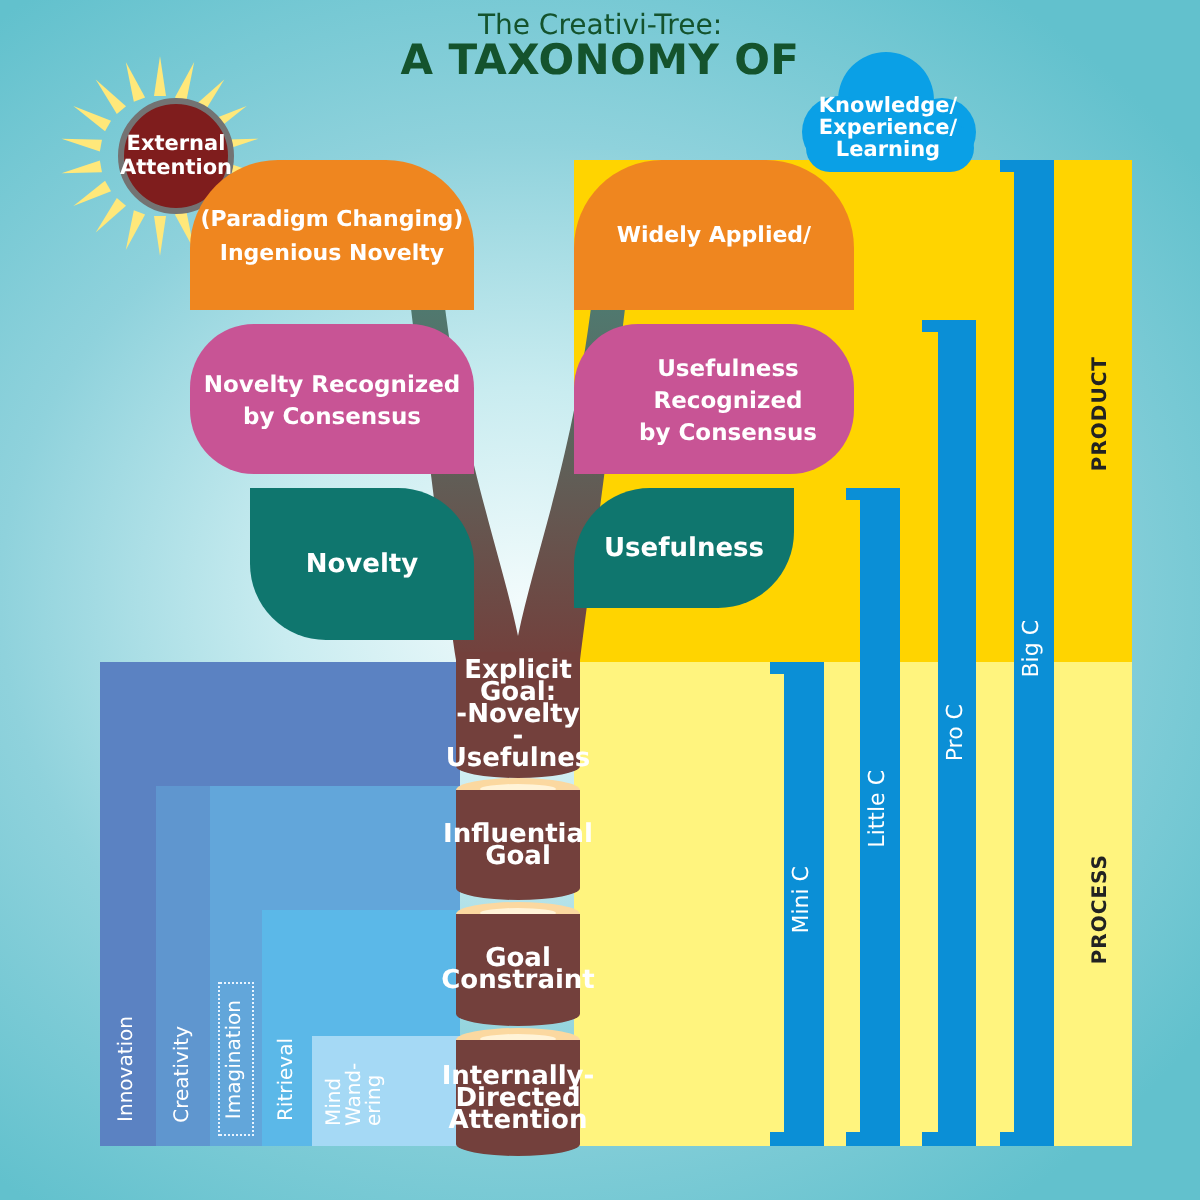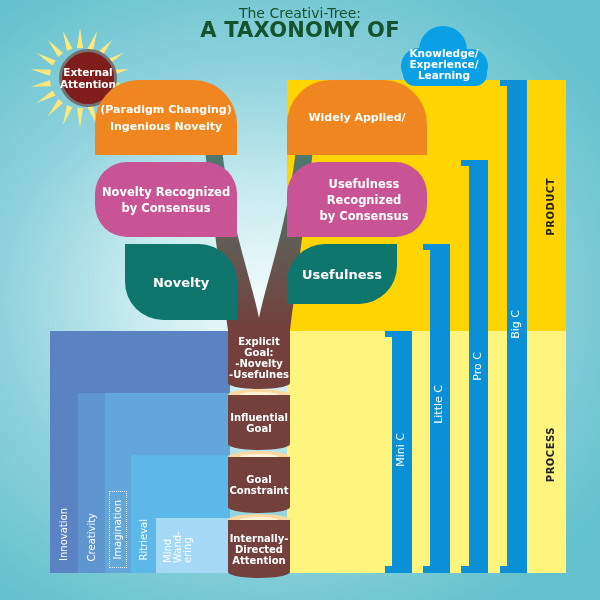--- a/index.html
+++ b/index.html
@@ -25,21 +25,21 @@
   .bar-label{color:#fff;font-size:11px;writing-mode:vertical-rl;transform:rotate(180deg);white-space:nowrap;}
   .section-label{color:#222;font-size:10px;font-weight:bold;writing-mode:vertical-rl;transform:rotate(180deg);letter-spacing:0.5px;}
   
   .leaf{display:flex;align-items:center;justify-content:center;text-align:center;color:#fff;font-weight:bold;box-sizing:border-box;}
   .orange{background:#ef861f;font-size:11px;line-height:17px;}
   .pink{background:#c85495;font-size:11.5px;line-height:16px;}
   .red{background:#0f766e;font-size:13px;}
   
   .box{box-sizing:border-box;}
   .box-label{color:#fff;font-size:10px;writing-mode:vertical-rl;transform:rotate(180deg);white-space:nowrap;}
-  .cyl{left:228px;width:62px;background:#73403c;border-radius:0 0 31px 31px/0 0 6px 6px;color:#fff;font-weight:bold;font-size:10px;
+  .cyl{left:228px;width:62px;background:#73403c;border-radius:0 0 31px 31px/0 0 6px 6px;color:#fff;font-weight:bold;font-size:13px;
     line-height:11px;display:flex;align-items:center;justify-content:center;text-align:center;}
   .cyl-top{left:228px;width:62px;height:12px;border-radius:50%;background:#fbd8a0;}
   .cyl-top::after{content:"";position:absolute;left:12px;top:3px;width:38px;height:5px;border-radius:50%;background:#fff3d8;}
 </style>
 </head>
 <body>
 
 <div class="abs title">
   <div class="sub">The Creativi-Tree:</div>
   <div class="main">A TAXONOMY OF</div>

